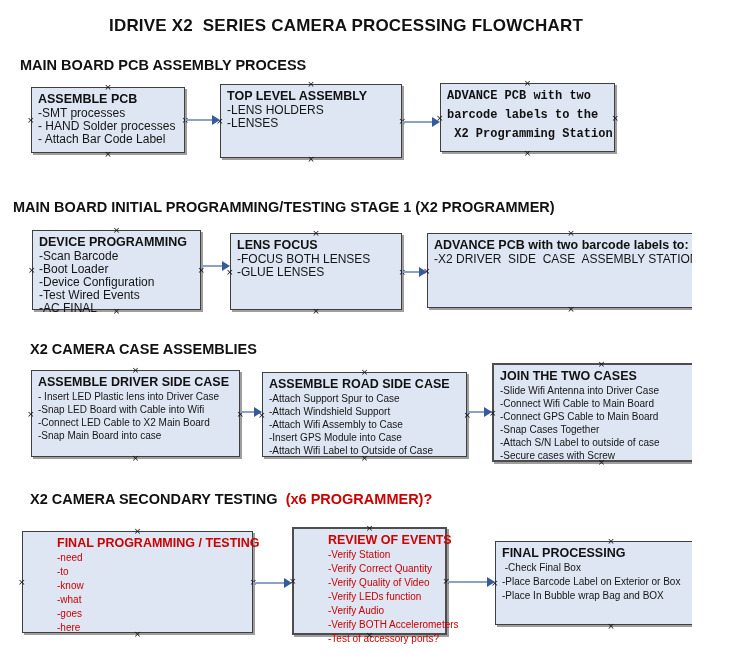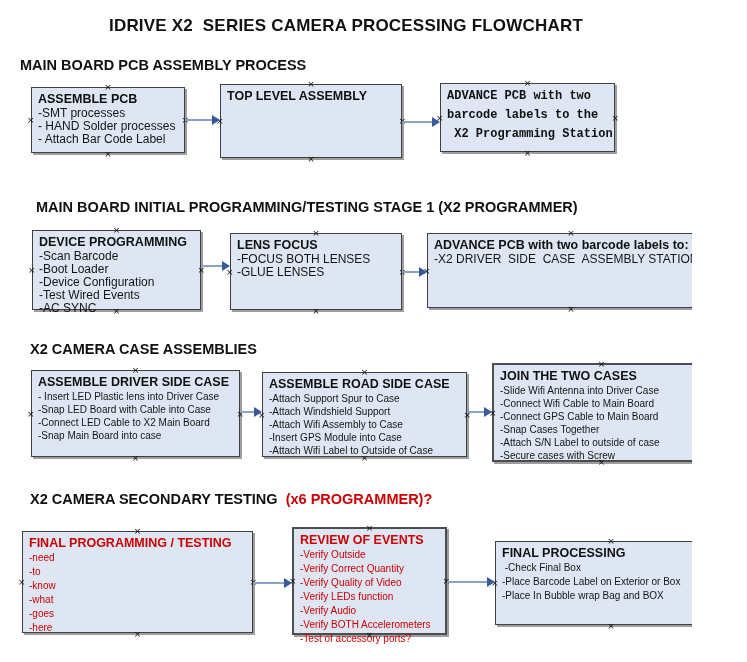--- a/index.html
+++ b/index.html
@@ -12,21 +12,21 @@
   .fbox{position:absolute;background:var(--box-fill);border:1.5px solid var(--box-border);
         box-shadow:2px 2px 0 var(--box-shadow);box-sizing:border-box;padding:3px 4px 0 6px;}
   .fbox.thick{border-width:2.5px;border-color:#4d4d4d;}
   .btitle{font-weight:bold;font-size:12.5px;line-height:16px;white-space:pre;}
   .btitle:empty{display:none;}
   .item{white-space:pre;color:#151515;}
   .s1 .item,.s2 .item{font-size:12px;line-height:13px;}
   .s3 .item{font-size:10px;line-height:13px;}
   .s4 .item{font-size:10px;line-height:14px;}
   .advance .item{font-weight:bold;font-size:12px;line-height:19px;color:#111;font-family:Liberation Mono, monospace;}
-  .red .btitle,.red .item{color:var(--red-text);}
+  .red .btitle,.red .item{color:var(--red-text);margin-left:28px;}
   .anchor{position:absolute;font-size:9px;line-height:8px;color:#111;
           font-family:"DejaVu Sans",sans-serif;pointer-events:none;}
   .anchor-top{top:-5px;left:50%;transform:translateX(-50%);}
   .anchor-bottom{bottom:-6px;left:50%;transform:translateX(-50%);}
   .anchor-left{left:-5px;top:50%;transform:translateY(-50%);}
   .anchor-right{right:-5px;top:50%;transform:translateY(-50%);}
   .arrow{position:absolute;height:0;}
   .aline{position:absolute;left:0;right:7px;top:-1px;height:2px;background:var(--arrow-line);}
   .ahead{position:absolute;right:0;top:-5px;width:0;height:0;
          border-left:8px solid var(--arrow-head);border-top:5px solid transparent;border-bottom:5px solid transparent;}
@@ -48,49 +48,53 @@
         <div class="item">- Attach Bar Code Label</div>
       </div>
   <span class="anchor anchor-top">×</span>
       <span class="anchor anchor-bottom">×</span>
       <span class="anchor anchor-left">×</span>
       <span class="anchor anchor-right">×</span>
     </div>
 
   <div class="fbox s1" style="left:220px;top:84px;width:182px;height:74px">
     <div class="btitle">TOP LEVEL ASSEMBLY</div>
+    <div class="bitems">
+        <div class="item">-LENS HOLDERS</div>
+        <div class="item">-LENSES</div>
+      </div>
   <span class="anchor anchor-top">×</span>
       <span class="anchor anchor-bottom">×</span>
       <span class="anchor anchor-left">×</span>
       <span class="anchor anchor-right">×</span>
     </div>
 
   <div class="fbox s1 advance" style="left:440px;top:83px;width:175px;height:69px">
 
     <div class="bitems">
         <div class="item">ADVANCE PCB with two</div>
         <div class="item">barcode labels to the</div>
         <div class="item"> X2 Programming Station</div>
       </div>
   <span class="anchor anchor-top">×</span>
       <span class="anchor anchor-bottom">×</span>
       <span class="anchor anchor-left">×</span>
       <span class="anchor anchor-right">×</span>
     </div>
 
-  <div class="sec-heading" style="left:36px;top:199px">MAIN BOARD INITIAL PROGRAMMING/TESTING STAGE 1 (X2 PROGRAMMER)</div>
+  <div class="sec-heading" style="left:13px;top:199px">MAIN BOARD INITIAL PROGRAMMING/TESTING STAGE 1 (X2 PROGRAMMER)</div>
 
   <div class="fbox s2" style="left:32px;top:230px;width:169px;height:80px">
     <div class="btitle">DEVICE PROGRAMMING</div>
     <div class="bitems">
         <div class="item">-Scan Barcode</div>
         <div class="item">-Boot Loader</div>
         <div class="item">-Device Configuration</div>
         <div class="item">-Test Wired Events</div>
-        <div class="item">-AC SYNC</div>
+        <div class="item">-AC FINAL</div>
       </div>
   <span class="anchor anchor-top">×</span>
       <span class="anchor anchor-bottom">×</span>
       <span class="anchor anchor-left">×</span>
       <span class="anchor anchor-right">×</span>
     </div>
 
   <div class="fbox s2" style="left:230px;top:233px;width:172px;height:77px">
     <div class="btitle">LENS FOCUS</div>
     <div class="bitems">
@@ -113,21 +117,21 @@
       <span class="anchor anchor-left">×</span>
       <span class="anchor anchor-right">×</span>
     </div>
 
   <div class="sec-heading" style="left:30px;top:341px">X2 CAMERA CASE ASSEMBLIES</div>
 
   <div class="fbox s3" style="left:31px;top:370px;width:209px;height:87px">
     <div class="btitle">ASSEMBLE DRIVER SIDE CASE</div>
     <div class="bitems">
         <div class="item">- Insert LED Plastic lens into Driver Case</div>
-        <div class="item">-Snap LED Board with Cable into Case</div>
+        <div class="item">-Snap LED Board with Cable into Wifi</div>
         <div class="item">-Connect LED Cable to X2 Main Board</div>
         <div class="item">-Snap Main Board into case</div>
       </div>
   <span class="anchor anchor-top">×</span>
       <span class="anchor anchor-bottom">×</span>
       <span class="anchor anchor-left">×</span>
       <span class="anchor anchor-right">×</span>
     </div>
 
   <div class="fbox s3" style="left:262px;top:372px;width:205px;height:85px">
@@ -175,21 +179,21 @@
       </div>
   <span class="anchor anchor-top">×</span>
       <span class="anchor anchor-bottom">×</span>
       <span class="anchor anchor-left">×</span>
       <span class="anchor anchor-right">×</span>
     </div>
 
   <div class="fbox s4 red thick" style="left:292px;top:527px;width:155px;height:108px">
     <div class="btitle">REVIEW OF EVENTS</div>
     <div class="bitems">
-        <div class="item">-Verify Outside</div>
+        <div class="item">-Verify Station</div>
         <div class="item">-Verify Correct Quantity</div>
         <div class="item">-Verify Quality of Video</div>
         <div class="item">-Verify LEDs function</div>
         <div class="item">-Verify Audio</div>
         <div class="item">-Verify BOTH Accelerometers</div>
         <div class="item">-Test of accessory ports?</div>
       </div>
   <span class="anchor anchor-top">×</span>
       <span class="anchor anchor-bottom">×</span>
       <span class="anchor anchor-left">×</span>

